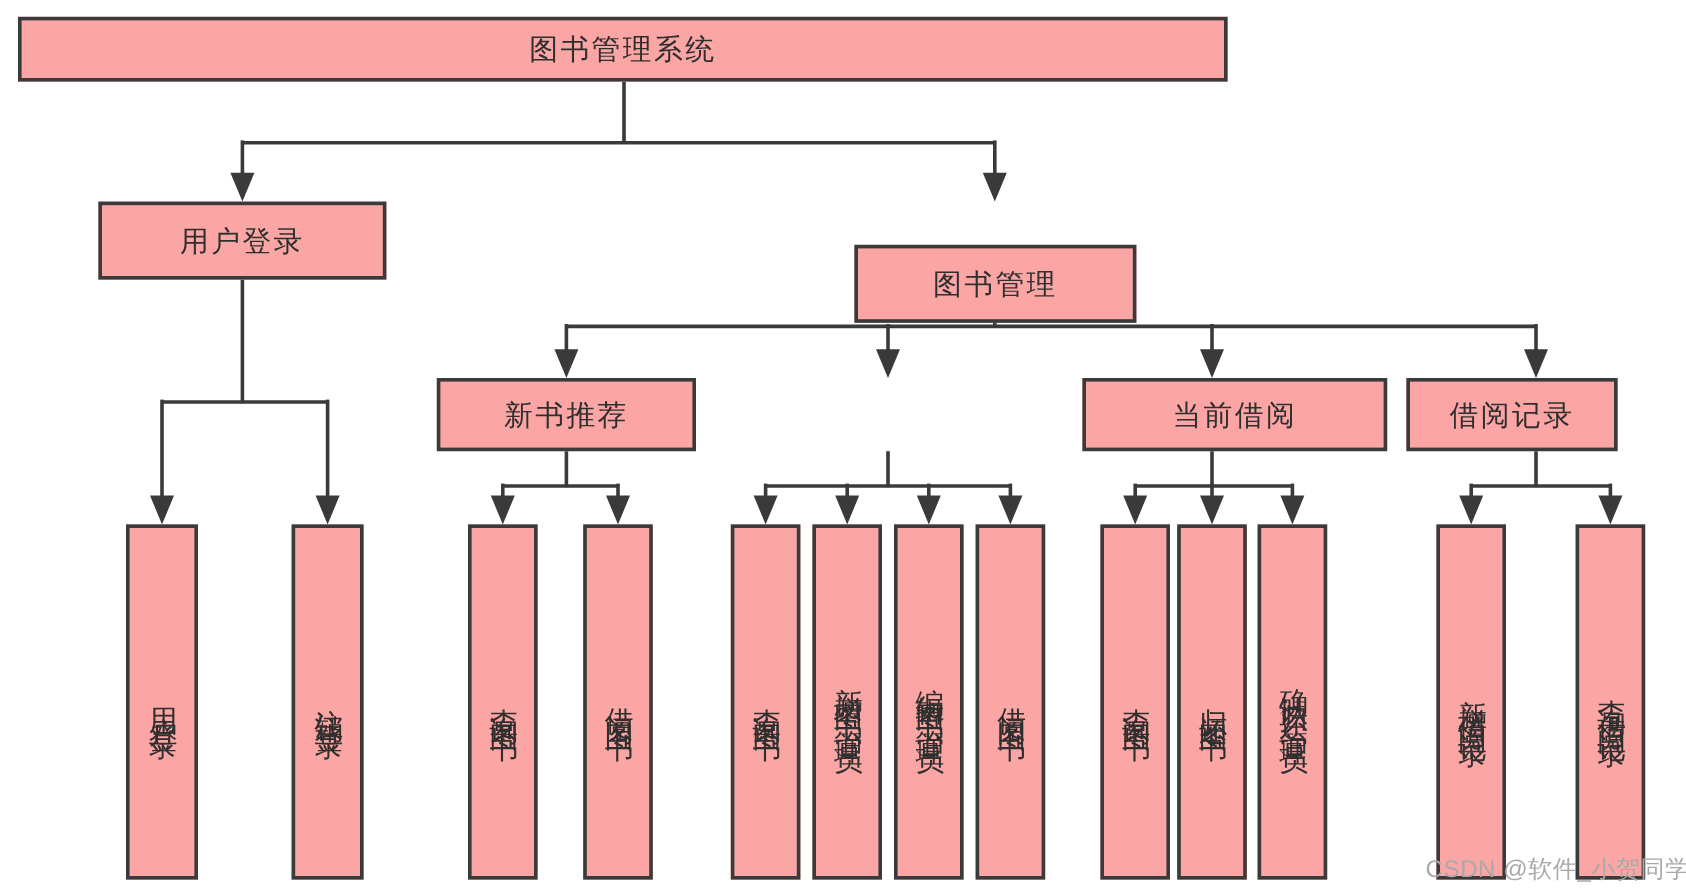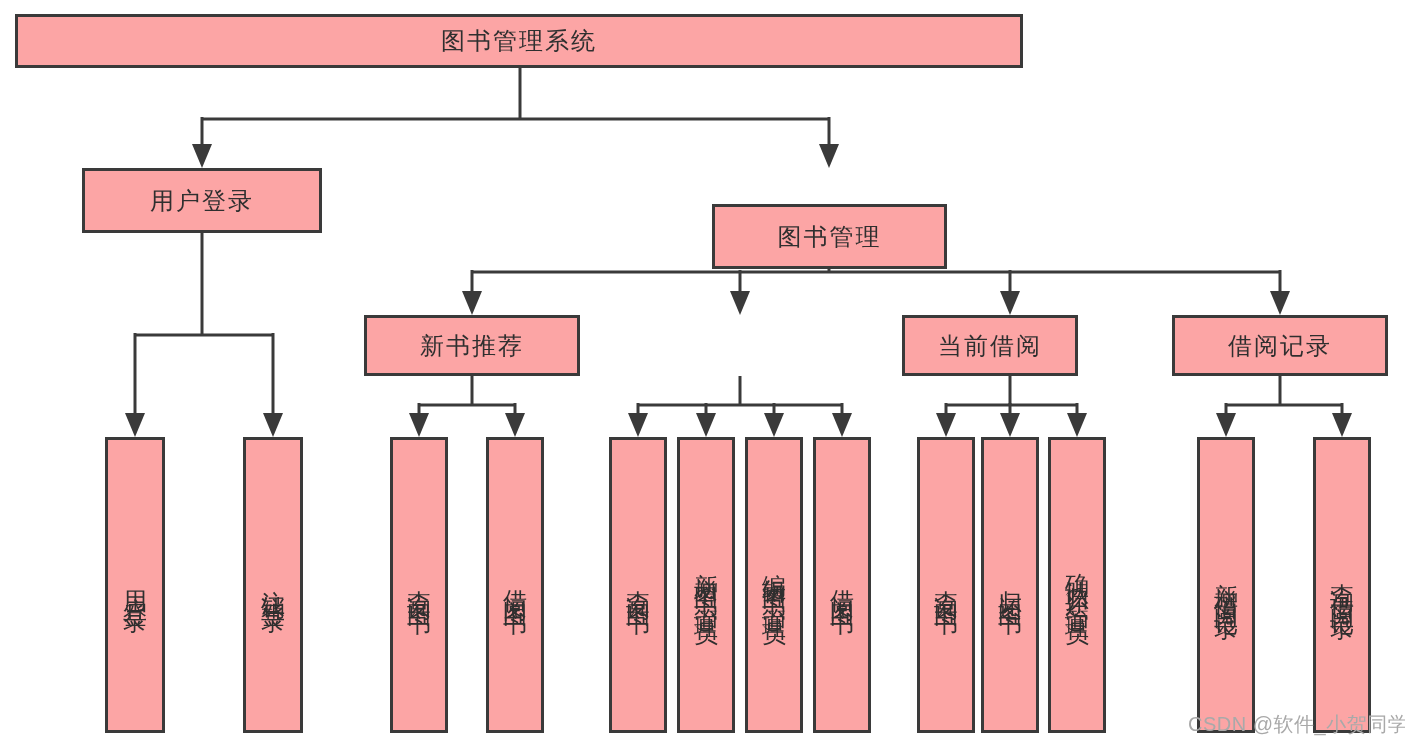--- a/index.html
+++ b/index.html
@@ -133,24 +133,24 @@
   <div class="node h-node" style="left:82px; top:168px; width:240px; height:65px;">
     <span>用户登录</span>
   </div>
   <div class="node h-node" style="left:712px; top:168px; width:235px; height:65px;margin-top:36px;">
     <span>图书管理</span>
   </div>
 
   <div class="node h-node" style="left:364px; top:315px; width:216px; height:61px;text-align:center;">
     <span>新书推荐</span>
   </div>
-  <div class="node h-node" style="left:902px; top:315px; width:176px; height:61px;">
+  <div class="node h-node" style="left:902px; top:315px; width:254px; height:61px;">
     <span>当前借阅</span>
   </div>
-  <div class="node h-node" style="left:1172px; top:315px; width:216px; height:61px;">
+  <div class="node h-node" style="left:1172px; top:315px; width:176px; height:61px;">
     <span>借阅记录</span>
   </div>
 
   <div class="node v-node" style="left:105px; width:60px;">
     <span>用户登录</span>
   </div>
   <div class="node v-node" style="left:243px; width:60px;">
     <span>注销登录</span>
   </div>
 

